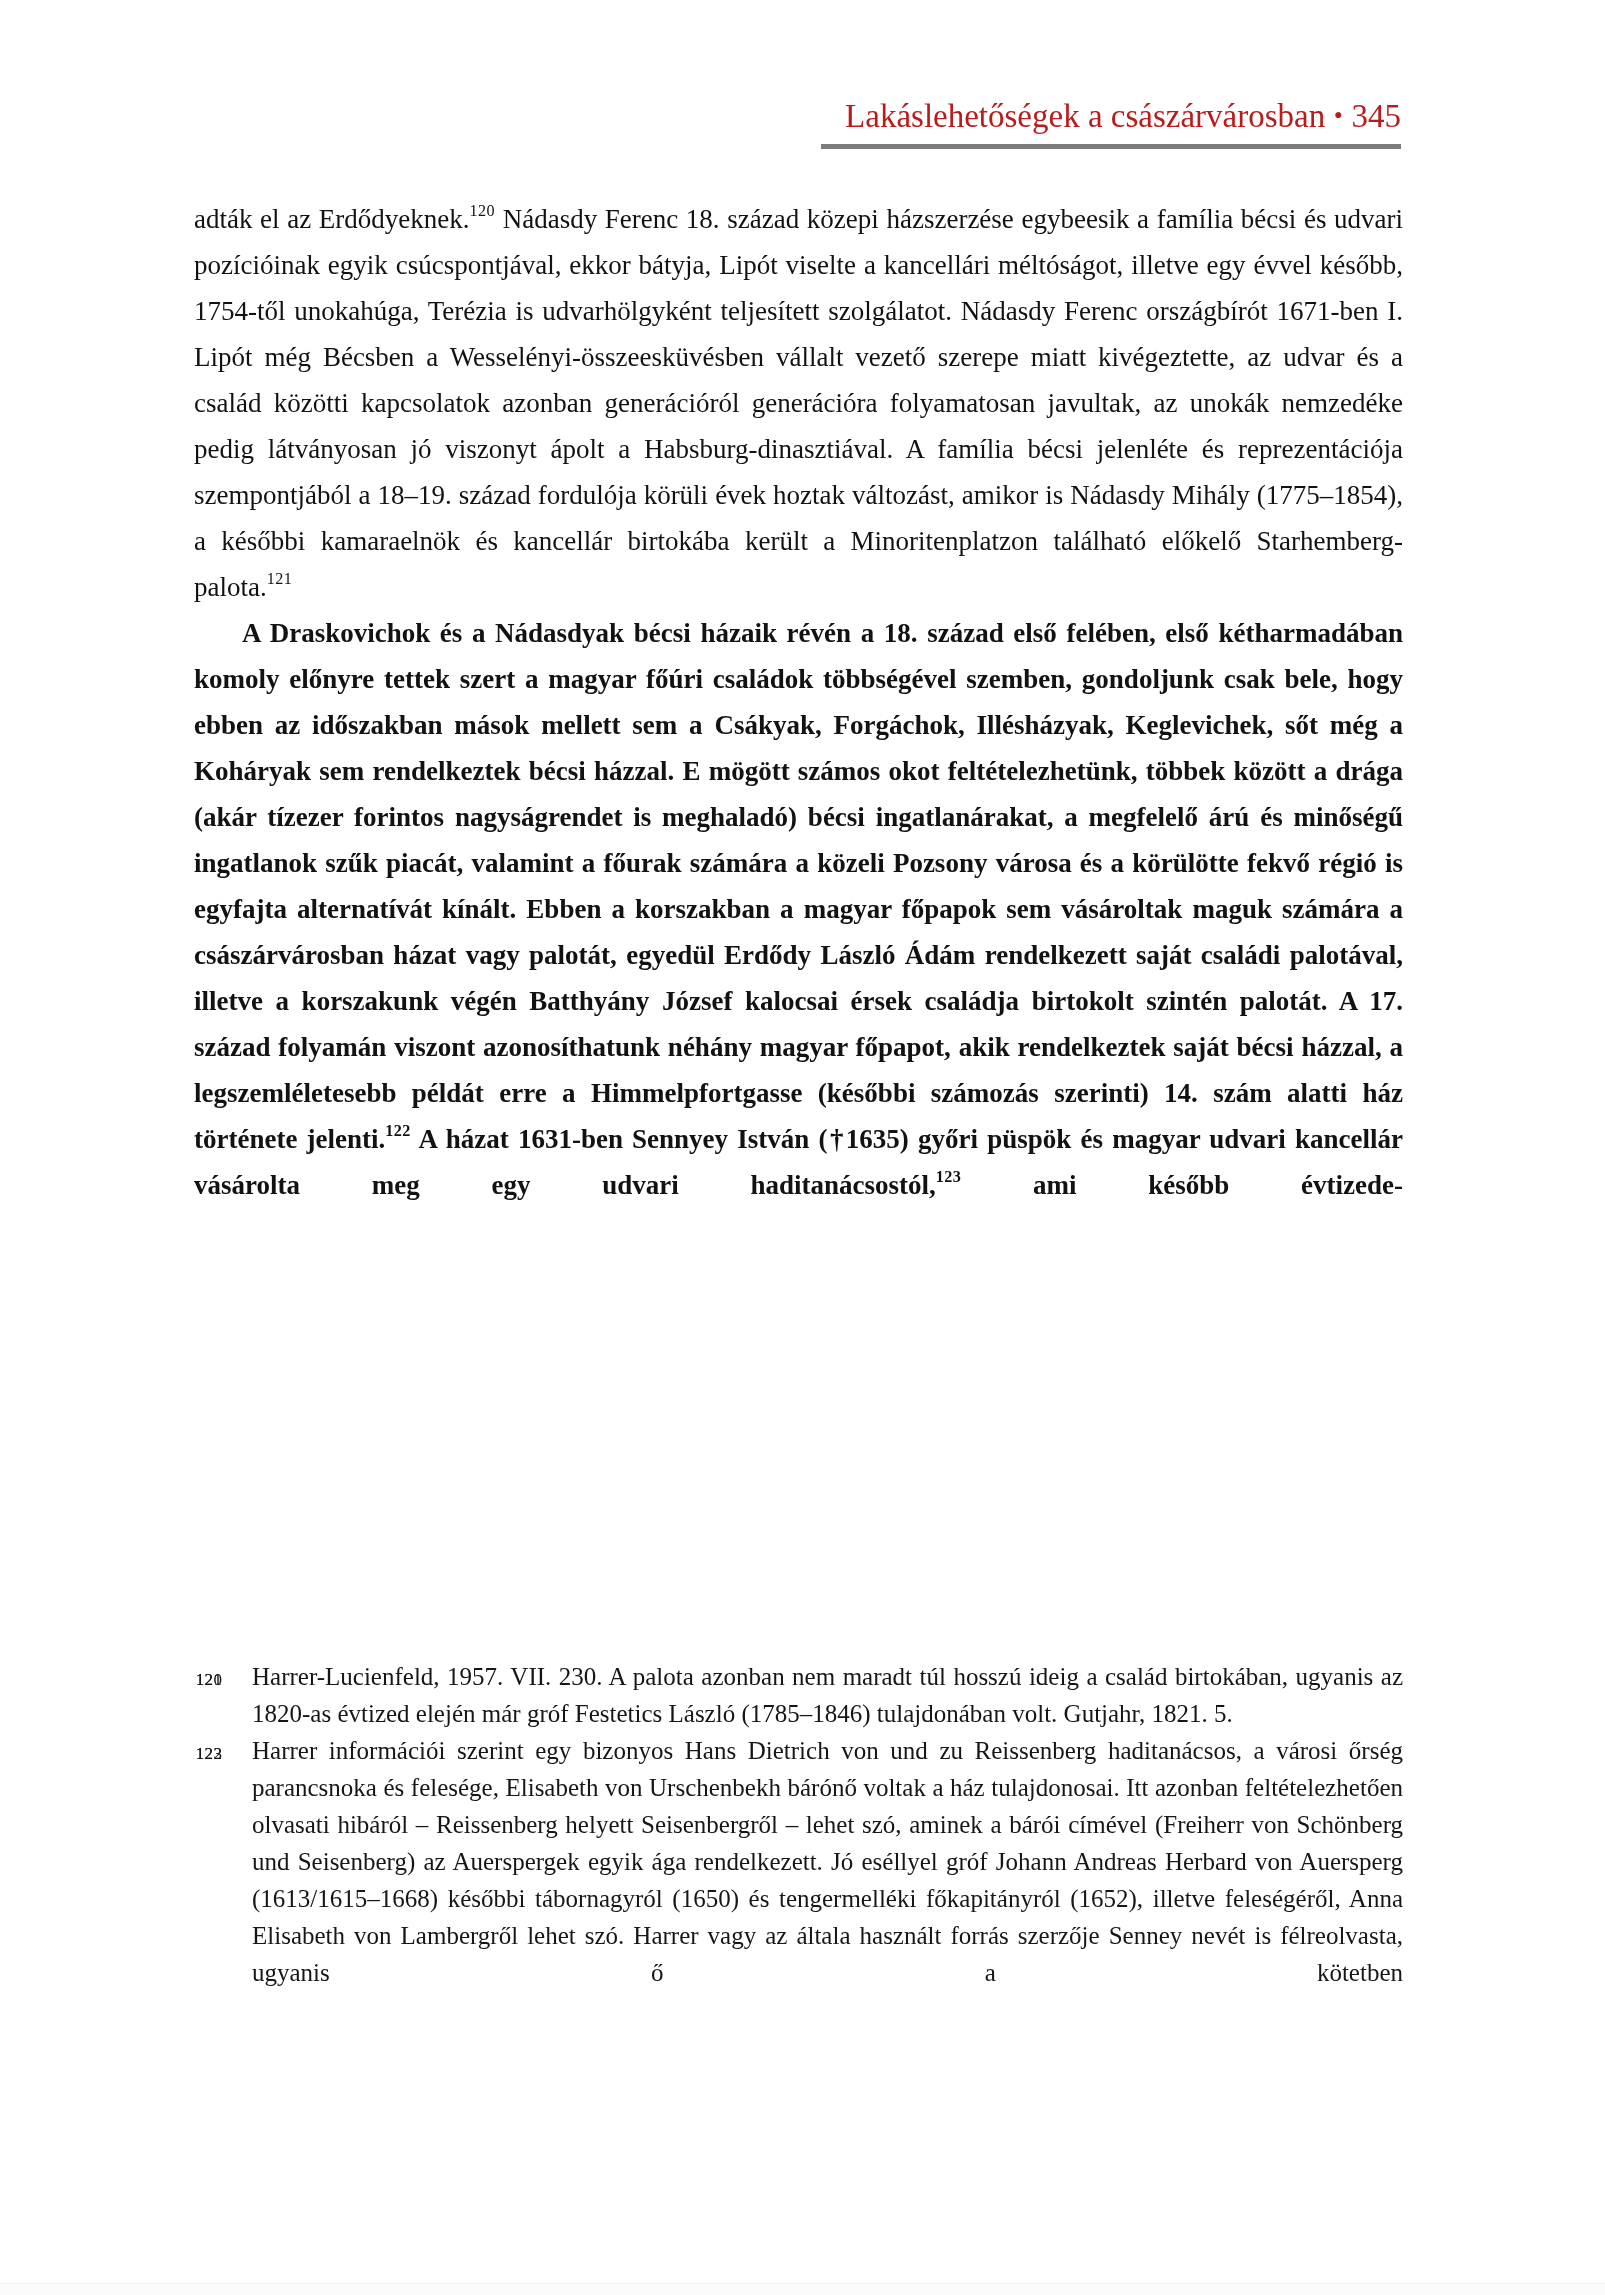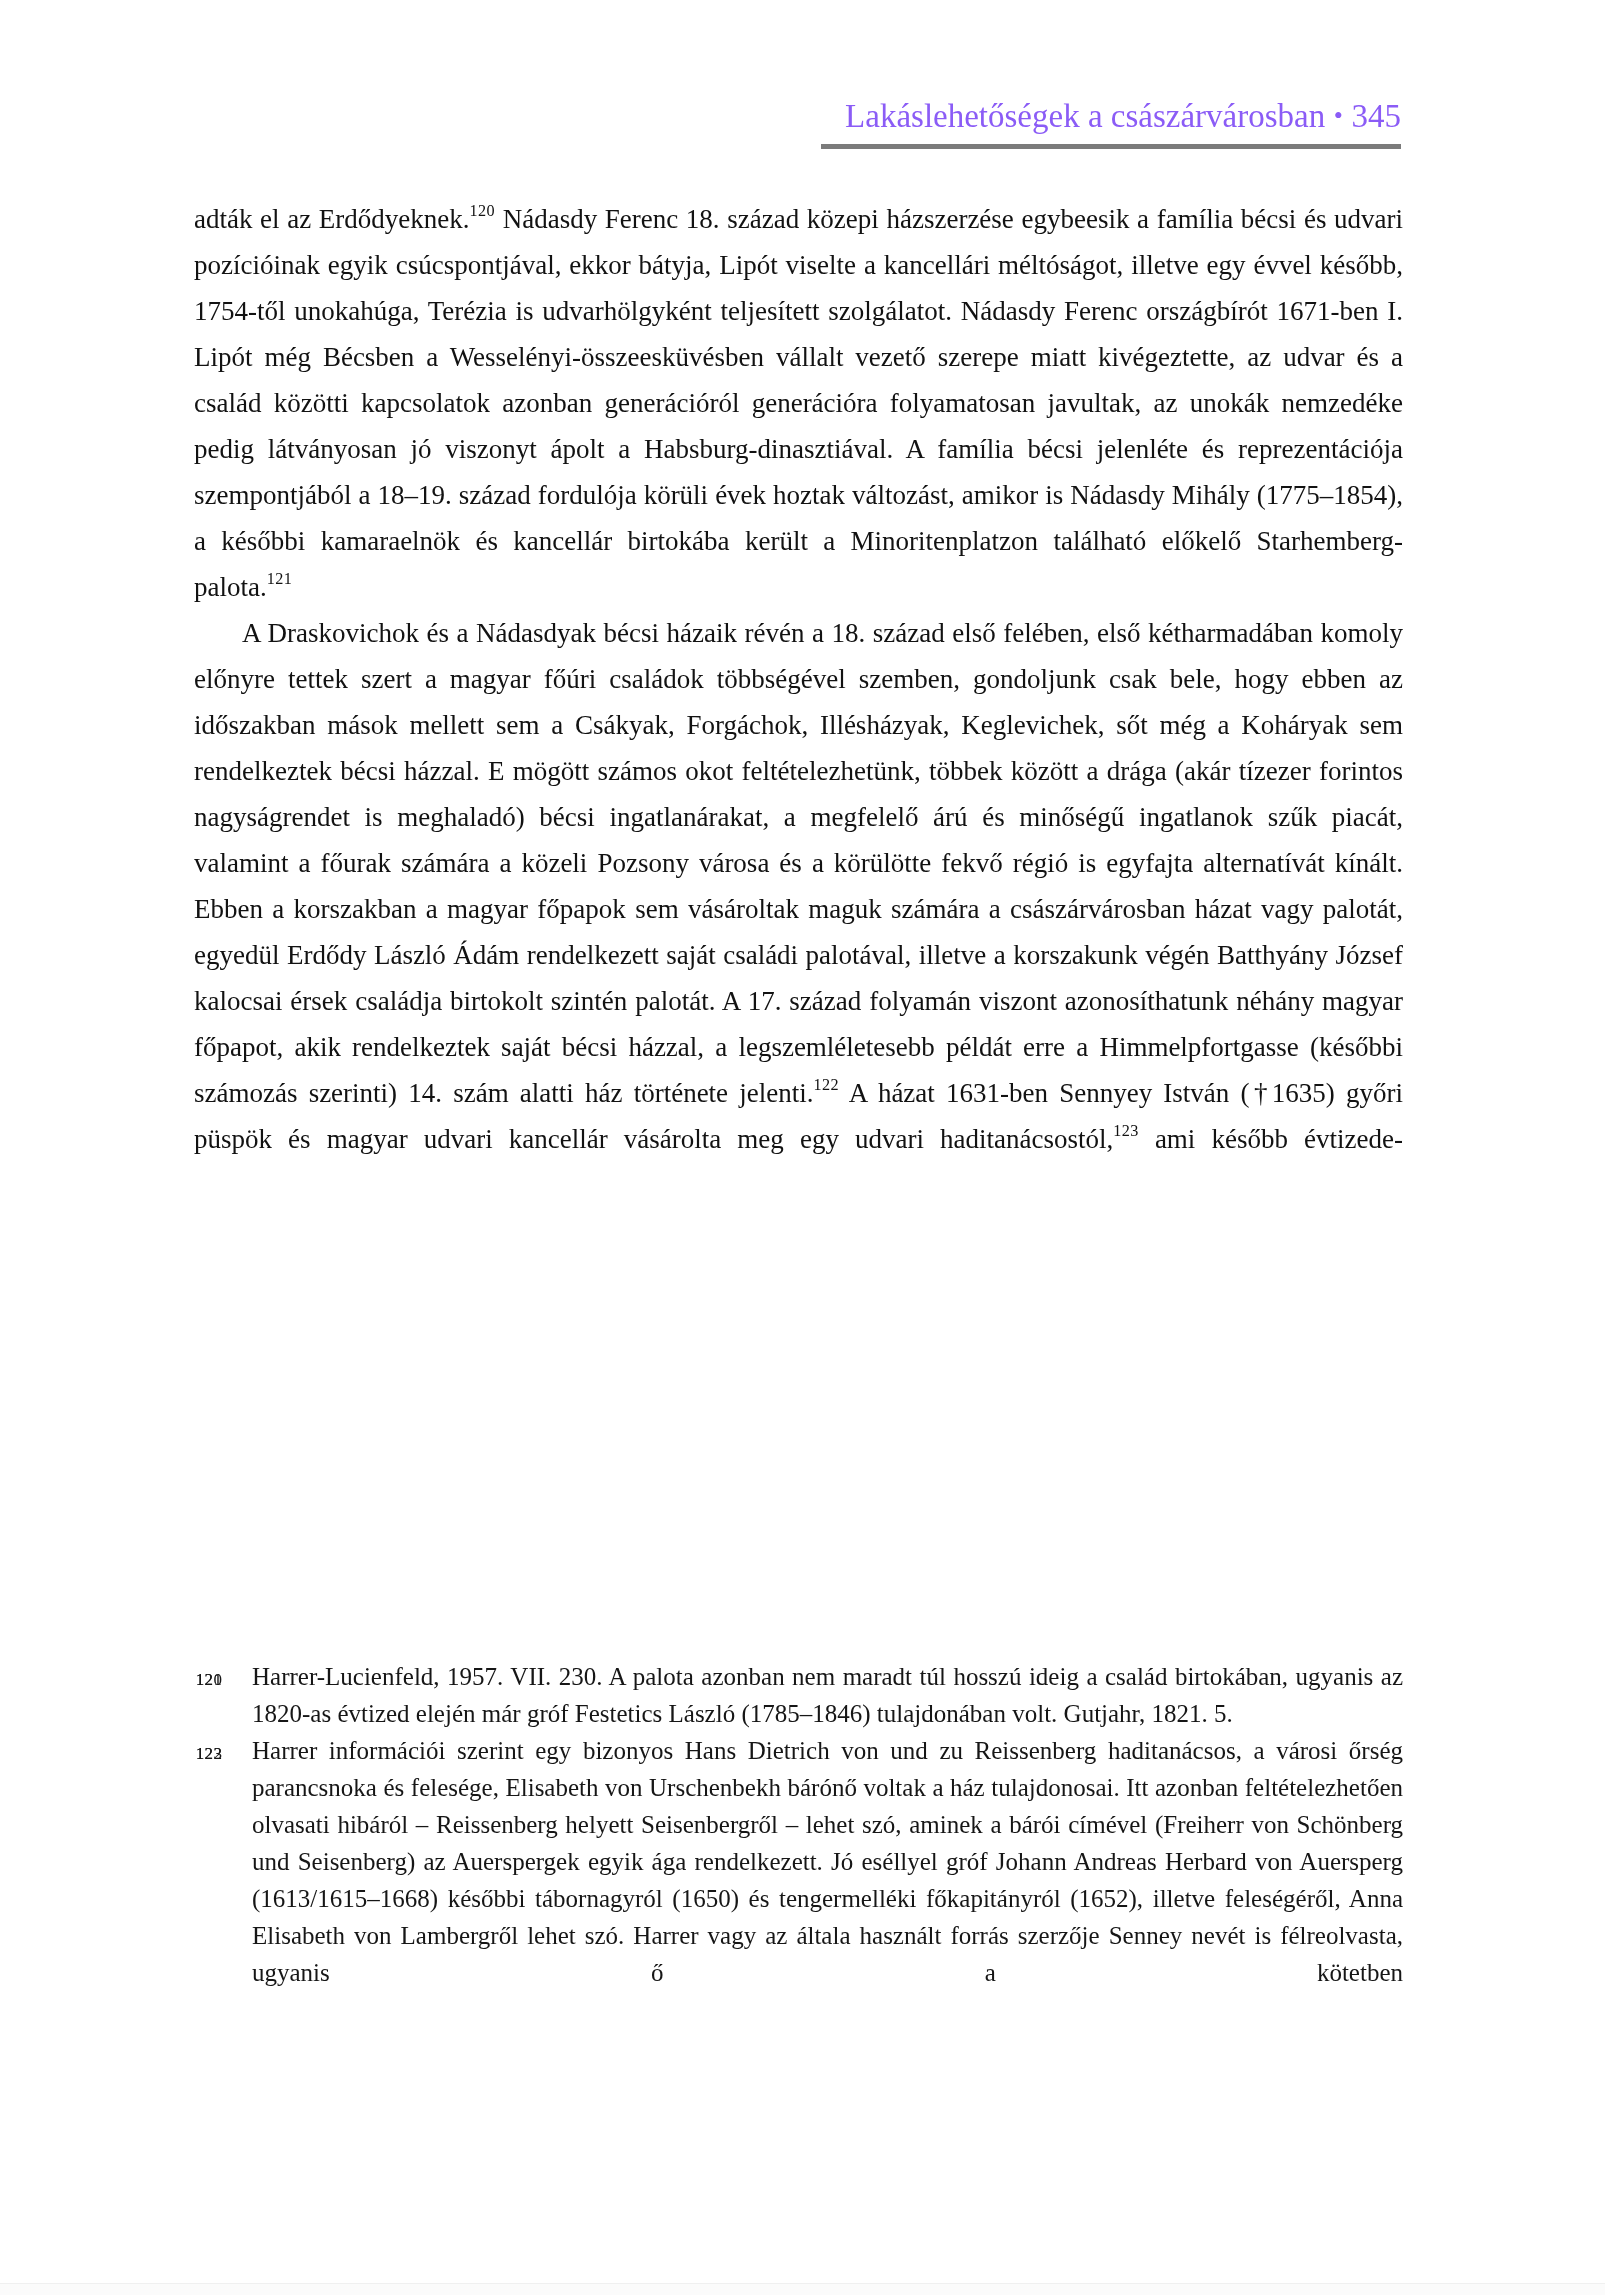--- a/index.html
+++ b/index.html
@@ -19,21 +19,21 @@
   
   .page-header {
     position: absolute;
     top: 96px;
     right: 204px;
     text-align: right;
   }
   .header-line {
     font-size: 33px;
     line-height: 40px;
-    color: #8b5cf6;
+    color: #b91c1c;
     white-space: nowrap;
     margin-left: 24px;
   }
   .header-sep {
     margin: 0 8.6px;
     font-size: 26px;
     vertical-align: 2.6px;
   }
   .header-rule {
     width: 100%;
@@ -50,21 +50,21 @@
     width: 1209px;
   }
   .para {
     margin: 0;
     font-size: 27px;
     line-height: 46px;
     text-align: justify;
     color: #121212;
   }
   .para.indent { text-indent: 48px; }
-  .para.justify-last { text-align-last: justify; }
+  .para.justify-last { text-align-last: justify; font-weight: bold; }
   .fnref {
     font-size: 60%;
     line-height: 0;
     vertical-align: 12px;
     letter-spacing: 0.4px;
   }
 
   
   .footnotes {
     position: absolute;

